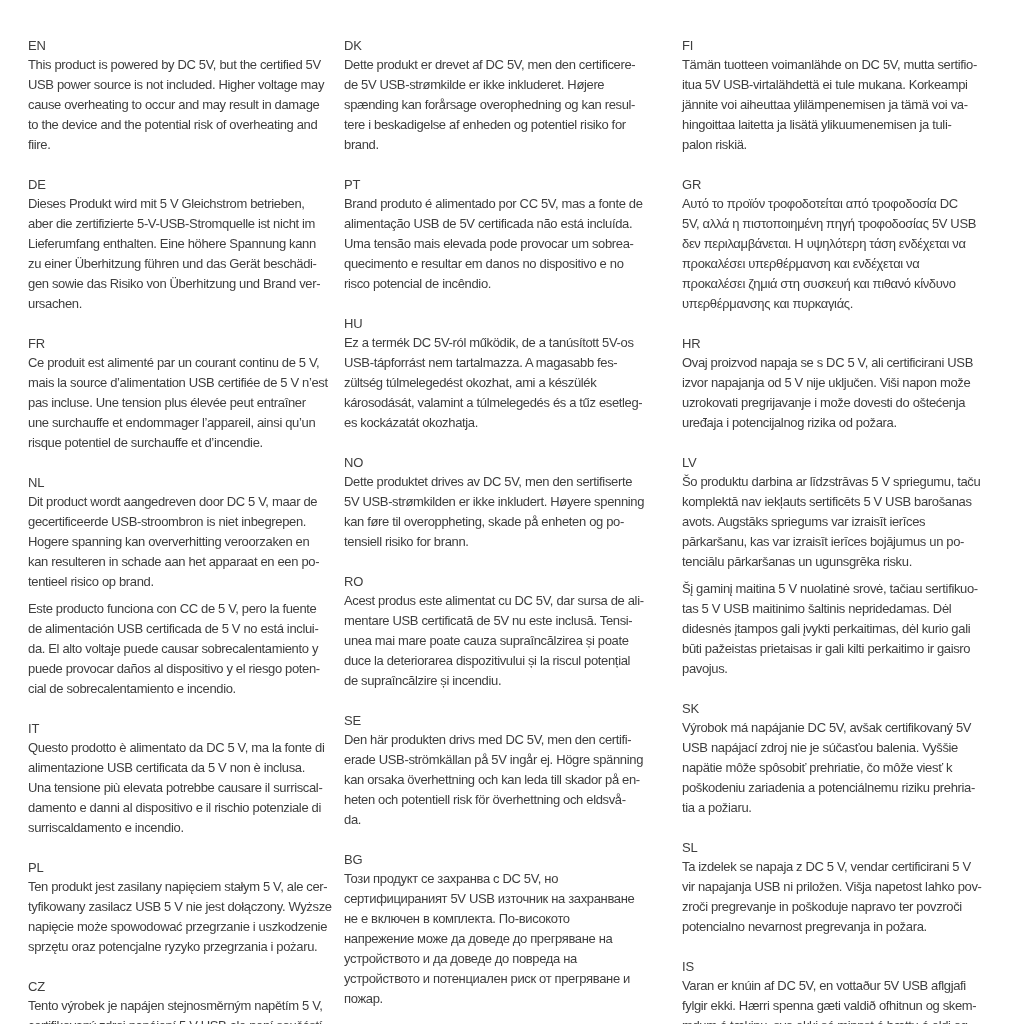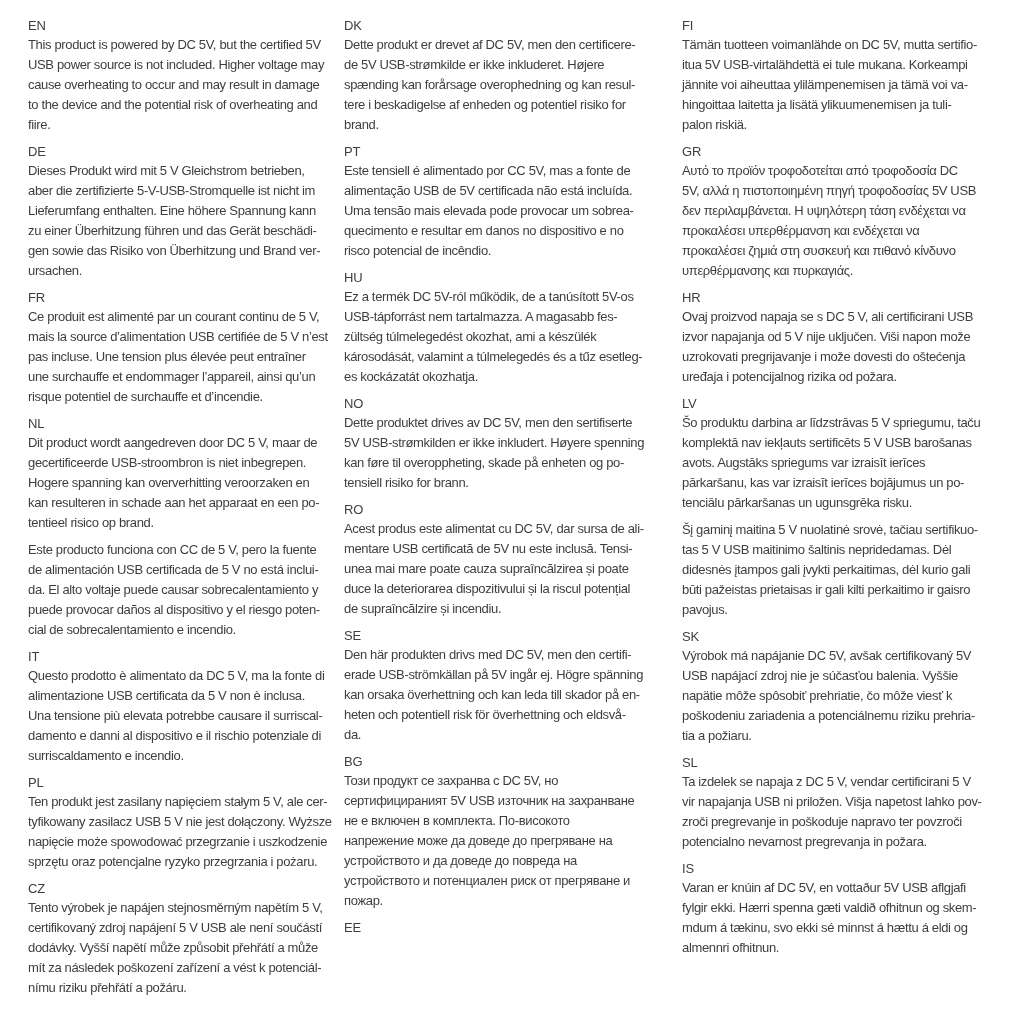--- a/index.html
+++ b/index.html
@@ -25,20 +25,21 @@
   .col-2 { left: 344px; }
   .col-3 { left: 682px; }
   .lang-section {
     margin-bottom: 7px;
   }
   .lang-code {
     font-size: 13px;
     line-height: 19px;
     font-weight: 400;
     letter-spacing: -0.2px;
+    margin-top: 20px;
   }
   .lang-text {
     font-size: 13px;
     line-height: 20px;
     letter-spacing: -0.35px;
     white-space: pre;
   }
 </style>
 </head>
 <body>
@@ -113,21 +114,21 @@
       <section class="lang-section">
         <div class="lang-code">DK</div>
         <div class="lang-text">Dette produkt er drevet af DC 5V, men den certificere-
 de 5V USB-strømkilde er ikke inkluderet. Højere
 spænding kan forårsage overophedning og kan resul-
 tere i beskadigelse af enheden og potentiel risiko for
 brand.</div>
       </section>
       <section class="lang-section">
         <div class="lang-code">PT</div>
-        <div class="lang-text">Este tensiell é alimentado por CC 5V, mas a fonte de
+        <div class="lang-text">Brand produto é alimentado por CC 5V, mas a fonte de
 alimentação USB de 5V certificada não está incluída.
 Uma tensão mais elevada pode provocar um sobrea-
 quecimento e resultar em danos no dispositivo e no
 risco potencial de incêndio.</div>
       </section>
       <section class="lang-section">
         <div class="lang-code">HU</div>
         <div class="lang-text">Ez a termék DC 5V-ról működik, de a tanúsított 5V-os
 USB-tápforrást nem tartalmazza. A magasabb fes-
 zültség túlmelegedést okozhat, ami a készülék

